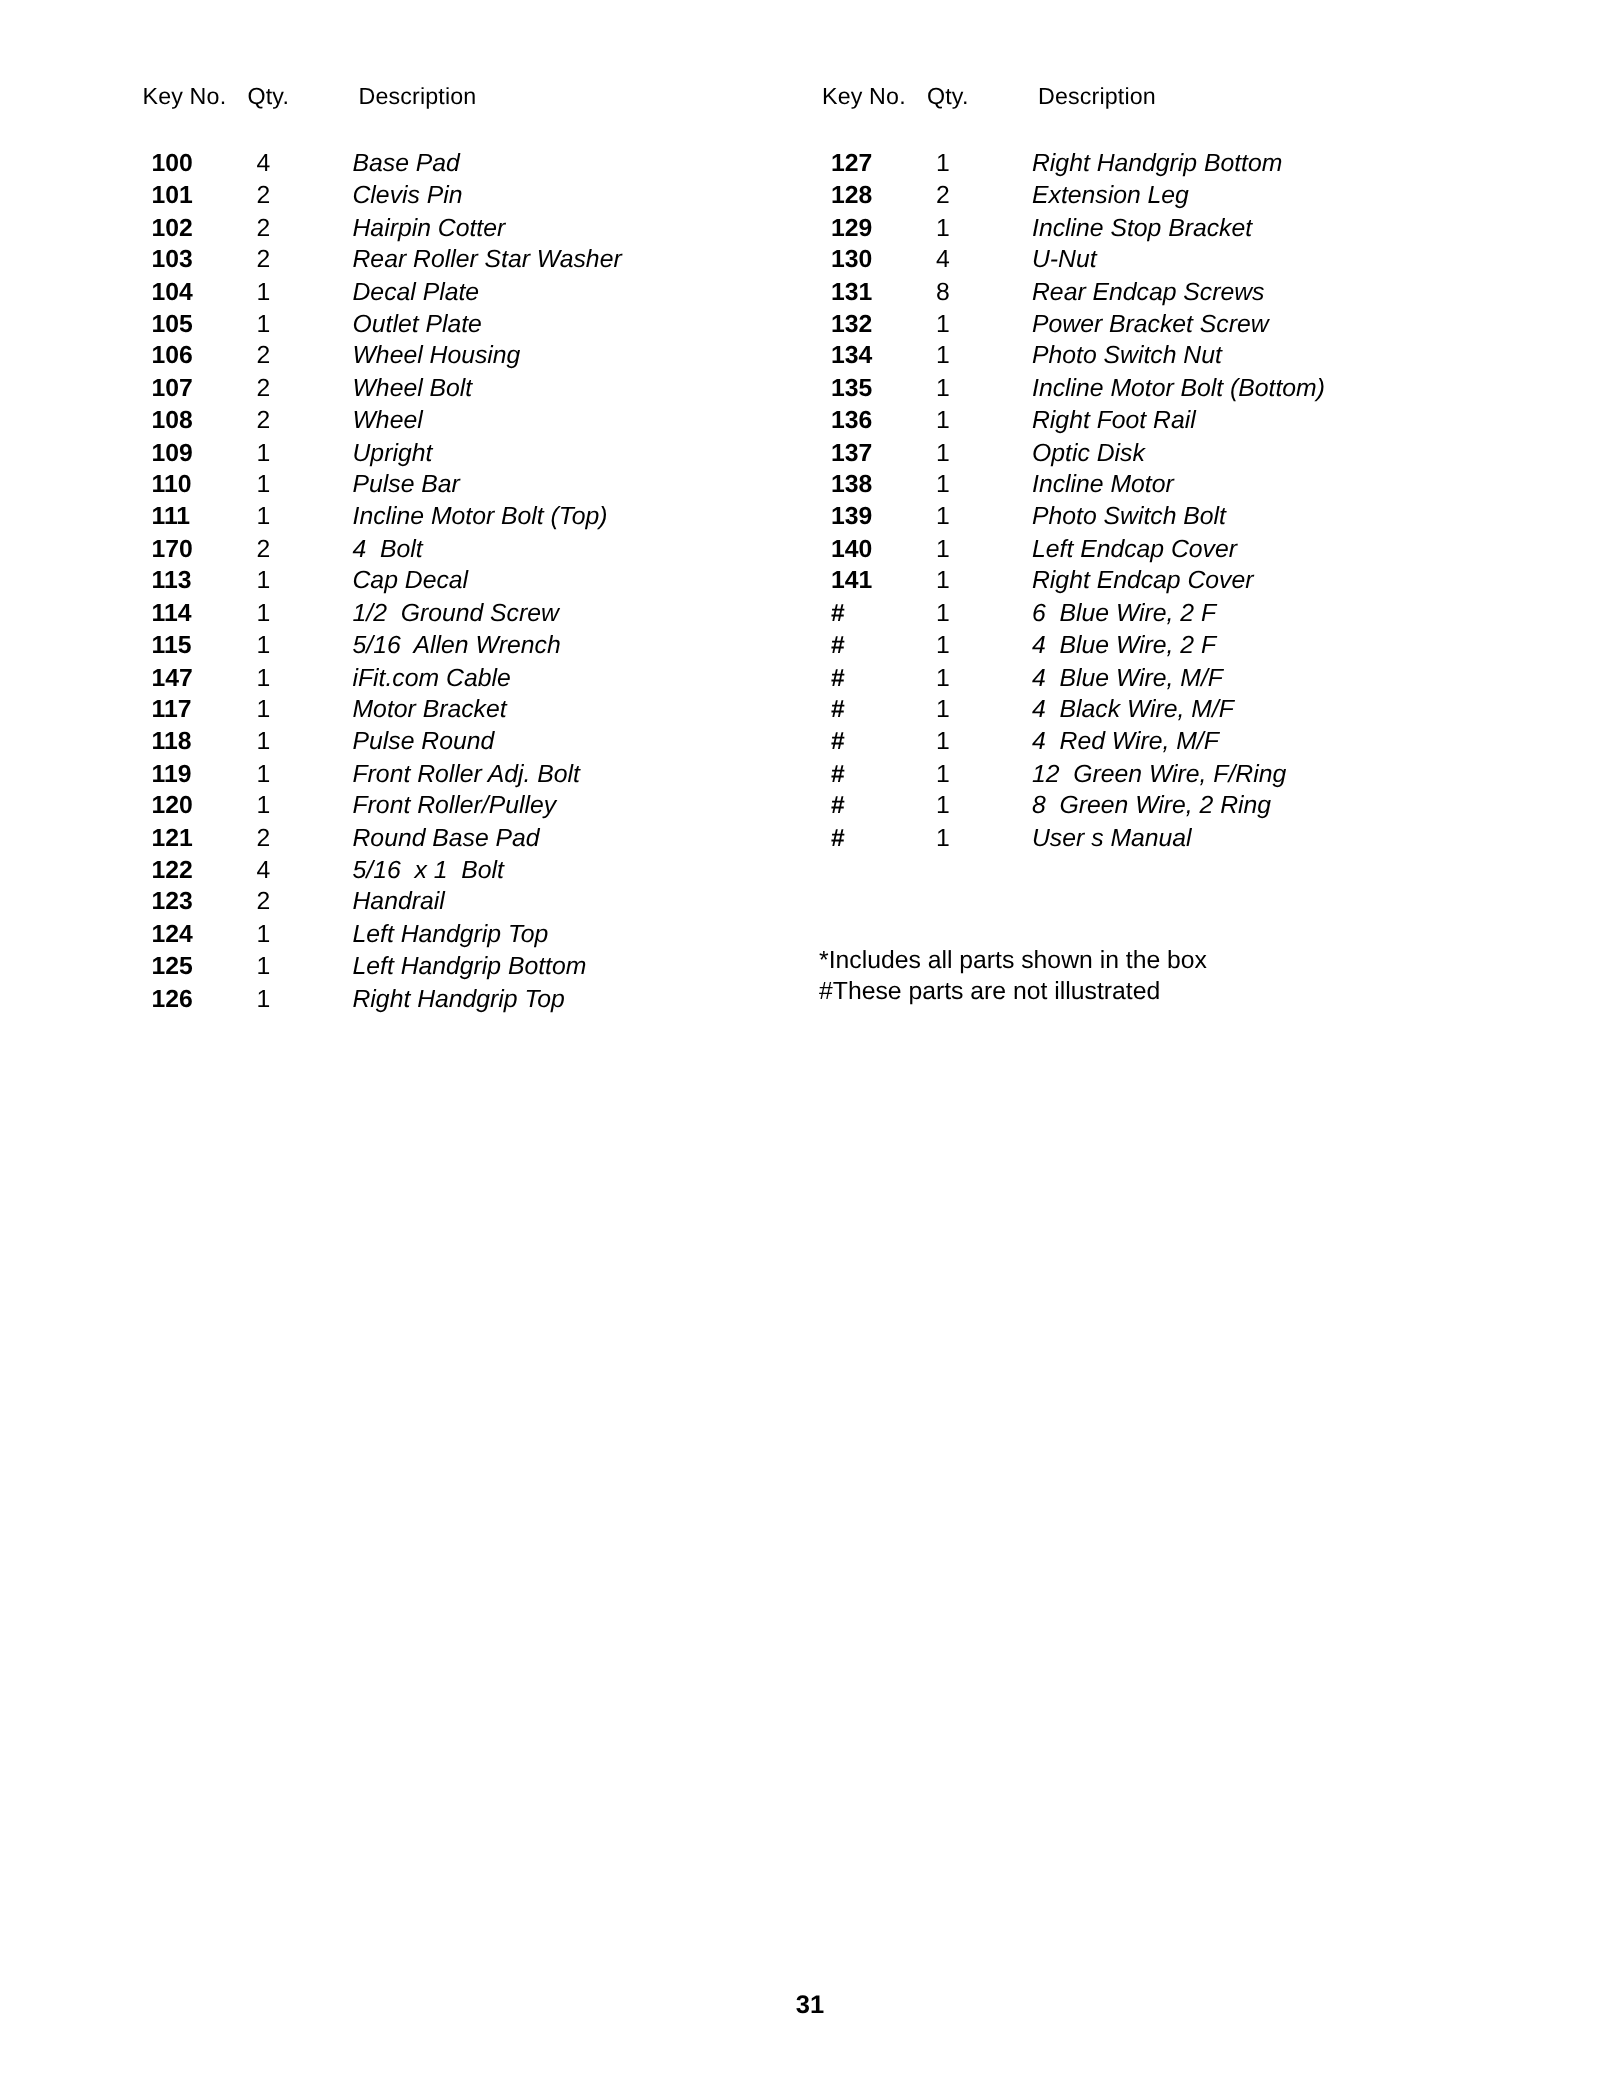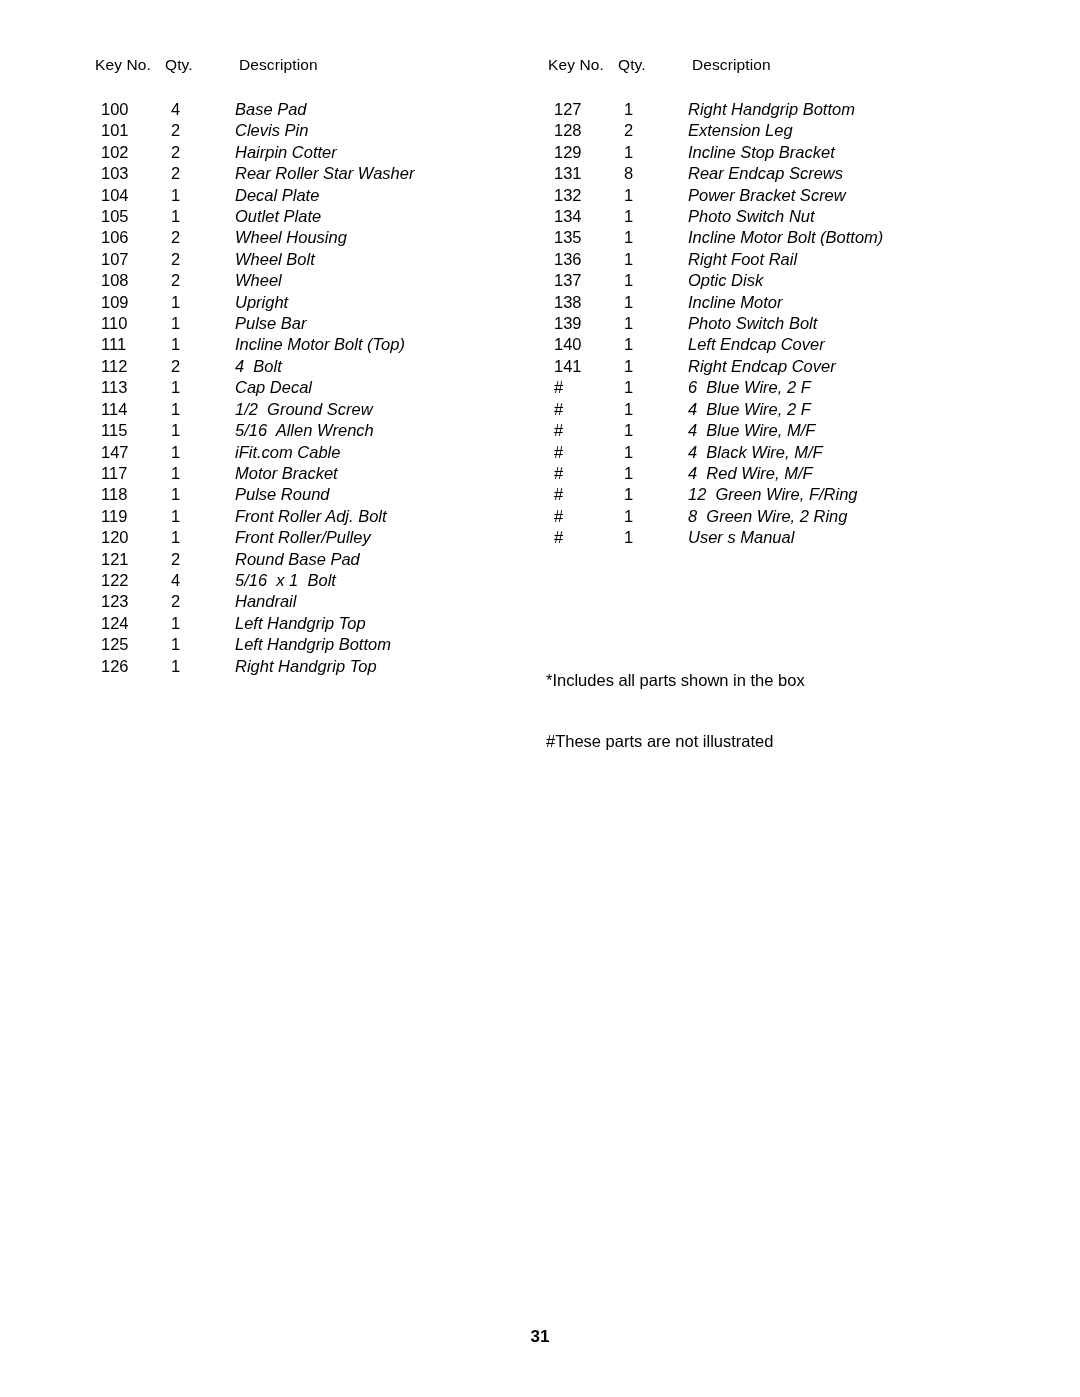--- a/index.html
+++ b/index.html
@@ -58,39 +58,38 @@
   }
   .c-key  { width: 70px; }
   .c-qty  { width: 68px; }
   .c-desc { width: auto; }
 
   
   .head-row th { padding-bottom: 0; }
   .spacer-row td { height: 24px; line-height: 24px; font-size: 1px; }
 
   
-  .table tbody td.c-key  { padding-left: 6px; }
+  .table tbody td.c-key  { padding-left: 6px; font-weight: bold; }
   .table tbody td.c-qty  { padding-left: 6px; }
   .table tbody td.c-desc { padding-left: 2px; font-style: italic; }
 
   .table thead th.c-key  { padding-left: 0px; }
   .table thead th.c-qty  { padding-left: 0px; }
   .table thead th.c-desc { padding-left: 6px; }
 
   
   .footnotes {
     position: absolute;
     left: 546px;
     top: 630px;
     font-size: 16.5px;
     line-height: 21.4px;
   }
   .footnote {
     white-space: pre;
-    margin-top: 40px;
   }
 
   
   .page-number {
     position: absolute;
     left: 0;
     right: 0;
     top: 1327px;
     text-align: center;
     font-size: 17px;
@@ -173,21 +172,21 @@
               <td class="c-key">110</td>
               <td class="c-qty">1</td>
               <td class="c-desc">Pulse Bar</td>
             </tr>
             <tr>
               <td class="c-key">111</td>
               <td class="c-qty">1</td>
               <td class="c-desc">Incline Motor Bolt (Top)</td>
             </tr>
             <tr>
-              <td class="c-key">112</td>
+              <td class="c-key">170</td>
               <td class="c-qty">2</td>
               <td class="c-desc">4  Bolt</td>
             </tr>
             <tr>
               <td class="c-key">113</td>
               <td class="c-qty">1</td>
               <td class="c-desc">Cap Decal</td>
             </tr>
             <tr>
               <td class="c-key">114</td>
@@ -282,20 +281,25 @@
               <td class="c-key">128</td>
               <td class="c-qty">2</td>
               <td class="c-desc">Extension Leg</td>
             </tr>
             <tr>
               <td class="c-key">129</td>
               <td class="c-qty">1</td>
               <td class="c-desc">Incline Stop Bracket</td>
             </tr>
             <tr>
+              <td class="c-key">130</td>
+              <td class="c-qty">4</td>
+              <td class="c-desc">U-Nut</td>
+            </tr>
+            <tr>
               <td class="c-key">131</td>
               <td class="c-qty">8</td>
               <td class="c-desc">Rear Endcap Screws</td>
             </tr>
             <tr>
               <td class="c-key">132</td>
               <td class="c-qty">1</td>
               <td class="c-desc">Power Bracket Screw</td>
             </tr>
             <tr>

